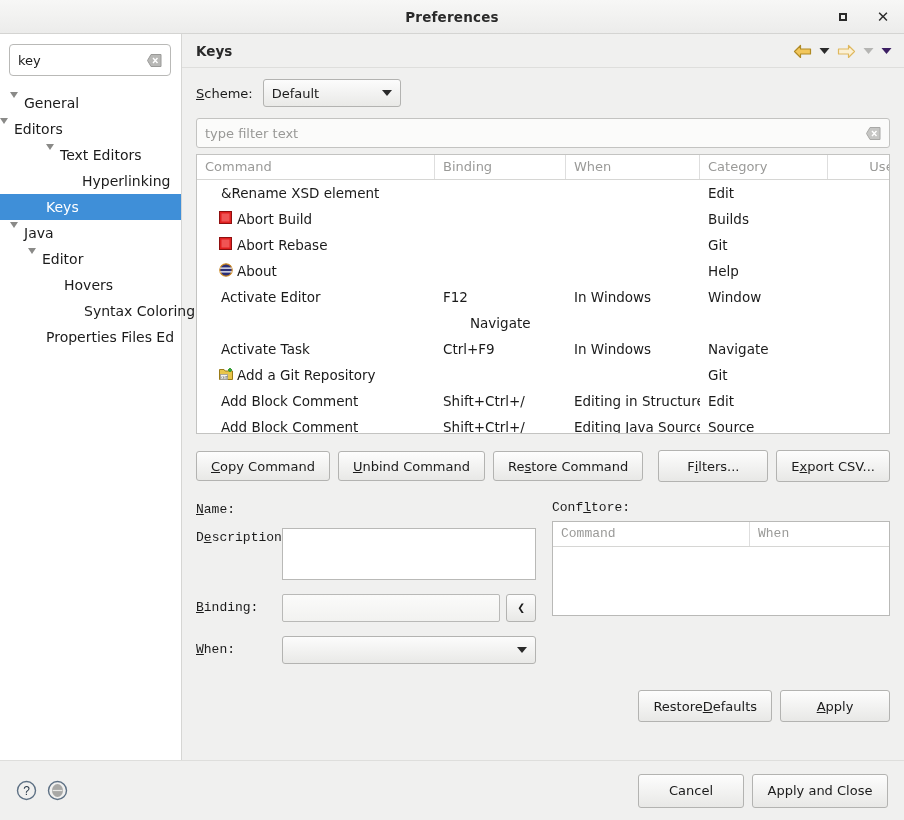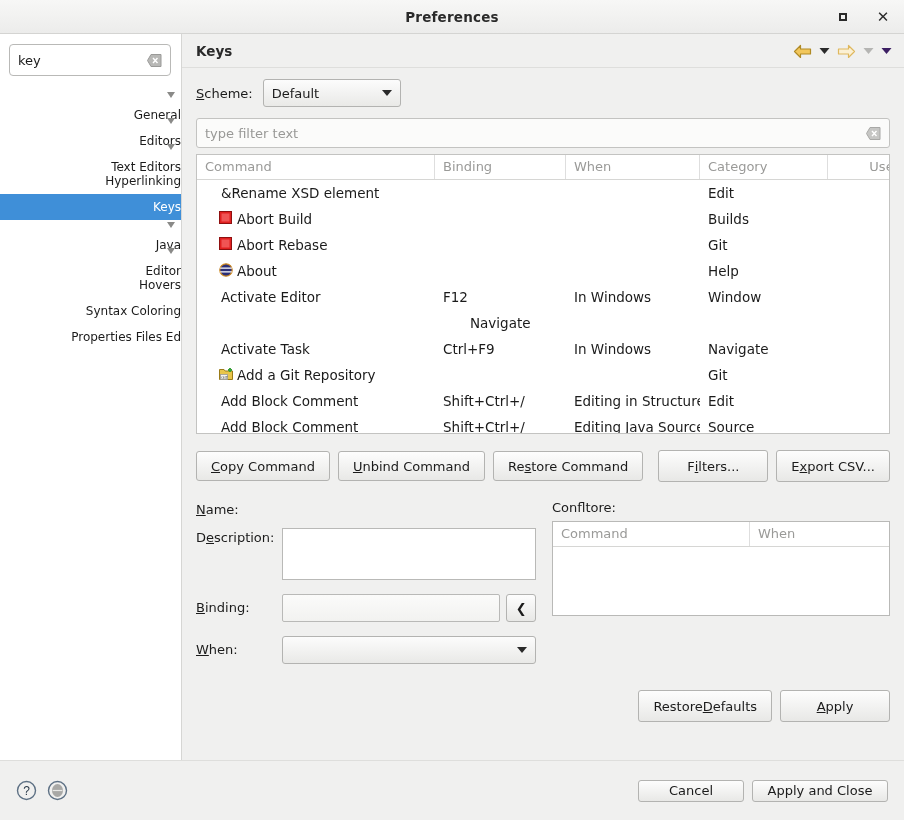--- a/index.html
+++ b/index.html
@@ -86,26 +86,25 @@
   .clear-ico {
     width: 15px; height: 13px;
     position: relative;
     flex: 0 0 15px;
   }
   .clear-ico svg { display: block; }
 
   .tree { margin-top: 14px; }
   .tree-item {
     height: 26px;
-    display: flex; align-items: flex-end;
-    font-size: 12px;
+    display: flex; align-items: flex-start;
+    font-size: 14px;
     color: #1b1b1b;
     white-space: nowrap;
     cursor: default;
-    flex-direction: column;
   }
   .tree-item.sel { background: #3f8fd8; color: #ffffff; }
   .tw {
     width: 0; height: 0; margin-right: 6px;
     border-left: 5px solid #8a8a88;
     border-top: 4px solid transparent;
     border-bottom: 4px solid transparent;
     flex: 0 0 auto;
   }
   .tw.open {
@@ -234,21 +233,21 @@
     font-size: 13px;
     color: #1b1b1b;
     display: inline-flex; align-items: center; justify-content: center;
     cursor: default;
     white-space: nowrap;
   }
   .btn + .btn { margin-left: 8px; }
   .spacer { flex: 1 1 auto; }
 
   
-  .details { display: flex; margin-top: 18px; }
+  .details { display: flex; margin-top: 18px; font-family: Liberation Mono, monospace; }
   .dleft { width: 340px; flex: 0 0 340px; }
   .drow { display: flex; align-items: flex-start; margin-bottom: 10px; }
   .drow .lbl { width: 86px; flex: 0 0 86px; line-height: 20px; }
   .name-row { height: 20px; margin-bottom: 8px; }
   .desc-area {
     width: 254px; height: 52px;
     background: #ffffff;
     border: 1px solid #b9b9b7;
   }
   .bind-input {
@@ -303,21 +302,21 @@
   
   .footer {
     flex: 0 0 60px;
     border-top: 1px solid #dededc;
     display: flex; align-items: center;
     padding: 0 16px;
     background: #f0f0ef;
   }
   .foot-ico { margin-right: 10px; cursor: default; }
   .foot-ico svg { display: block; }
-  .footer .btn { height: 22px; min-width: 106px; }
+  .footer .btn { height: 34px; min-width: 106px; }
 </style>
 </head>
 <body>
 
 <div class="dialog">
 
   <div class="titlebar">
     <div class="title-text">Preferences</div>
     <div class="win-btns">
       <div class="win-btn">
@@ -341,21 +340,21 @@
               <path d="M6 4 L10.5 9 M10.5 4 L6 9" stroke="#ffffff" stroke-width="1.4" fill="none"></path>
             </svg>
           </span>
         </div>
       </div>
       <div class="tree">
         <div class="tree-item" style="padding-left:10px">
           <span class="tw open"></span>
           <span class="tree-label">General</span>
         </div>
-        <div class="tree-item" style="padding-left:28px">
+        <div class="tree-item" style="">
           <span class="tw open"></span>
           <span class="tree-label">Editors</span>
         </div>
         <div class="tree-item" style="padding-left:46px">
           <span class="tw open"></span>
           <span class="tree-label">Text Editors</span>
         </div>
         <div class="tree-item leaf" style="padding-left:82px">
           <span class="tree-label">Hyperlinking</span>
         </div>

